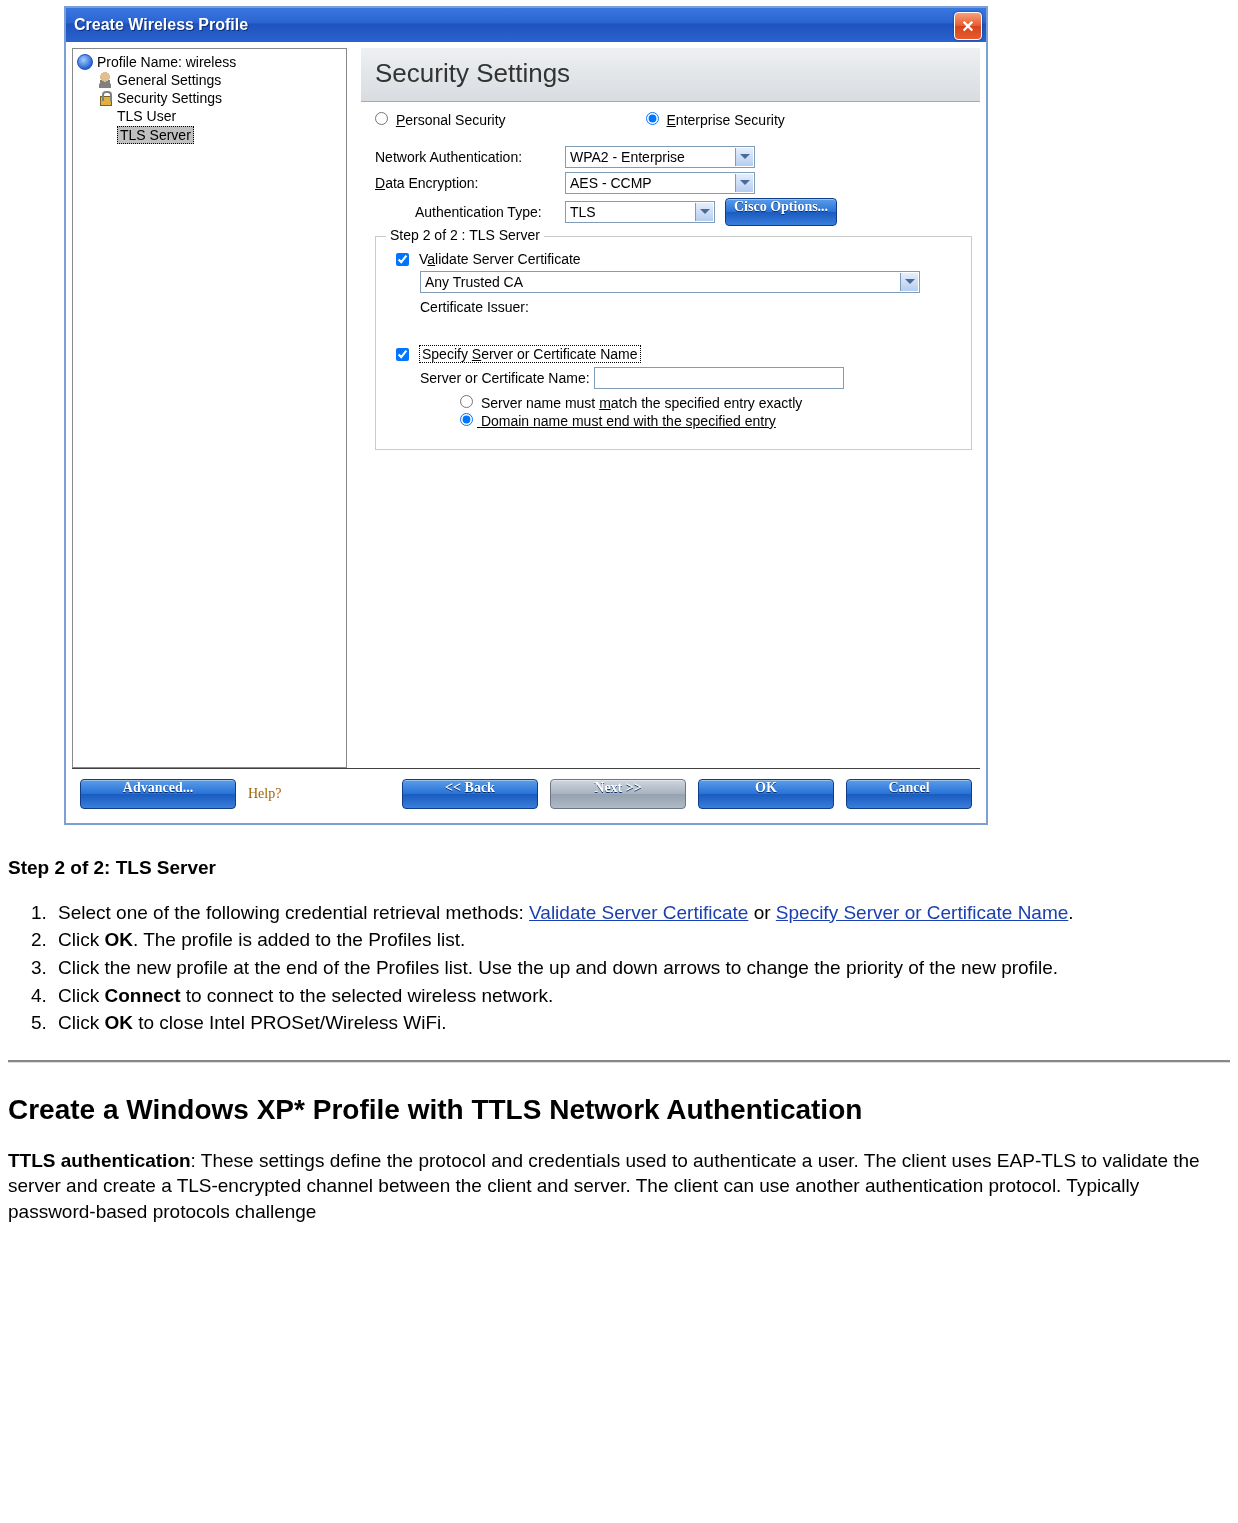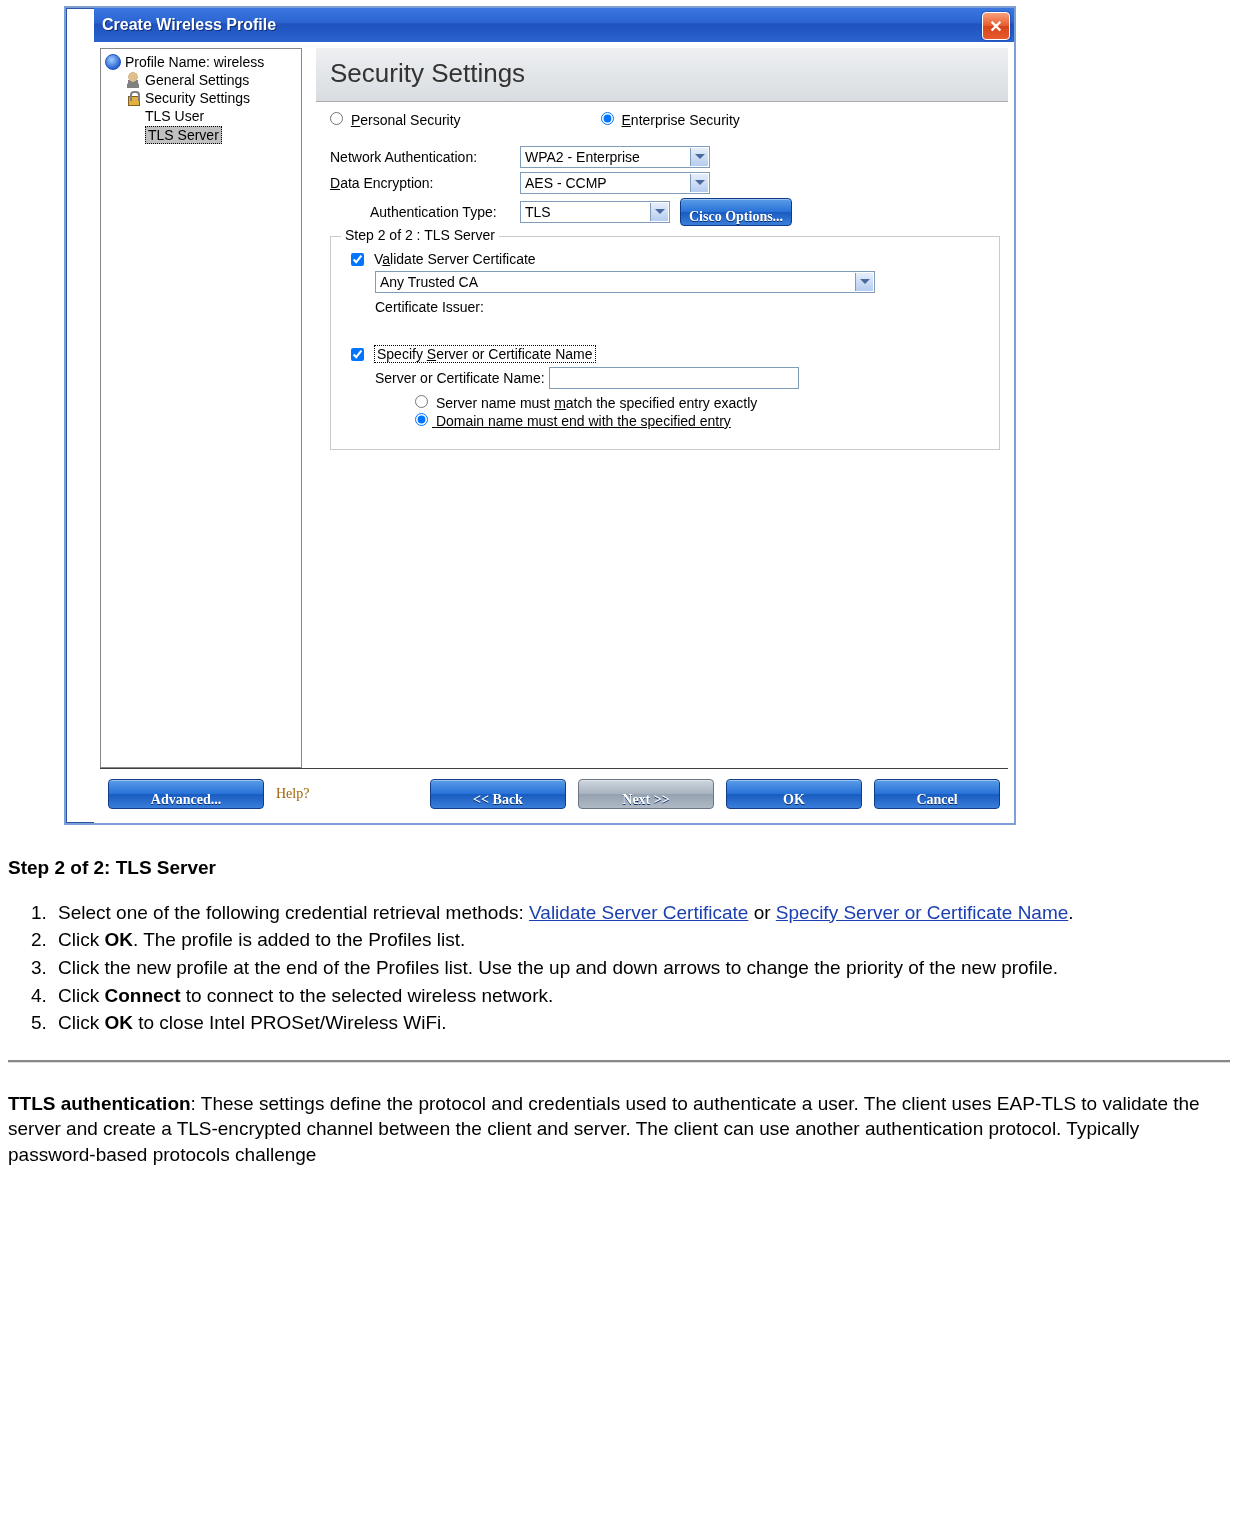--- a/index.html
+++ b/index.html
@@ -8,21 +8,20 @@
     margin: 0;
     padding: 0 4px;
     background: #fff;
     color: #000;
   }
   .dialog-wrap {
     margin: 6px 0 30px 60px;
     width: 920px;
     border: 2px solid #7c9fd6;
     box-shadow: 0 0 0 1px #2a55a5 inset;
-    padding-left: 28px;
   }
   
   .titlebar {
     height: 34px;
     background: linear-gradient(to bottom, #3a77e0 0%, #2a63d0 45%, #1f52bd 46%, #2a63d0 100%);
     display: flex;
     align-items: center;
     color: #fff;
     font-family: Tahoma, sans-serif;
     font-size: 16px;
@@ -49,21 +48,21 @@
     padding: 6px;
     font-family: Tahoma, "MS Sans Serif", sans-serif;
     font-size: 14px;
   }
   .dialog-main {
     display:flex;
     height: 720px;
   }
   
   .tree-pane {
-    width: 202px;
+    width: 275px;
     border: 1px solid #888;
     background:#fff;
     box-sizing:border-box;
     padding:4px 2px;
   }
   .tree-row {
     display:flex;align-items:center;
     gap:4px;
     padding:1px 2px;
     font-size:14px;
@@ -140,21 +139,21 @@
     border-left:1px solid #7f9db9;
     display:flex;align-items:center;justify-content:center;
     margin-right:-3px;
   }
   .xp-select .arrow::after{
     content:"";border:5px solid transparent;border-top-color:#4a6a9e;margin-top:4px;
   }
   .xp-select.small { width:150px; }
   .disabled { color:#999; }
   .xp-btn {
-    display:inline-flex;align-items:flex-end;justify-content:center;
+    display:inline-flex;align-items:flex-start;justify-content:center;
     height:28px;
     background:linear-gradient(to bottom,#5a9de8 0%, #2a73d8 48%, #1a5cc0 52%, #3a7edb 100%);
     color:#fff;font:bold 14px Tahoma;
     border:1px solid #0f3d8a;
     border-radius:4px;
     padding:0 12px;
     text-shadow:0 1px 0 #0a2d6a;
     box-shadow: inset 0 1px 0 rgba(255,255,255,.4);
   }
   .xp-btn.grey {
@@ -356,17 +355,18 @@
     <li>
       <span>Click </span><b>Connect</b><span> to connect to the selected wireless network.</span>
     </li>
     <li>
       <span>Click </span><b>OK</b><span> to close Intel PROSet/Wireless WiFi.</span>
     </li>
   </ol>
 
   <hr class="sep">
 
+  <h2 class="doc-h2">Create a Windows XP* Profile with TTLS Network Authentication</h2>
 
   <p>
     <b>TTLS authentication</b><span>: These settings define the protocol and credentials used to authenticate a user. The client uses EAP-TLS to validate the server and create a TLS-encrypted channel between the client and server. The client can use another authentication protocol. Typically password-based protocols challenge</span>
   </p>
 </div>
 
 </body></html>

